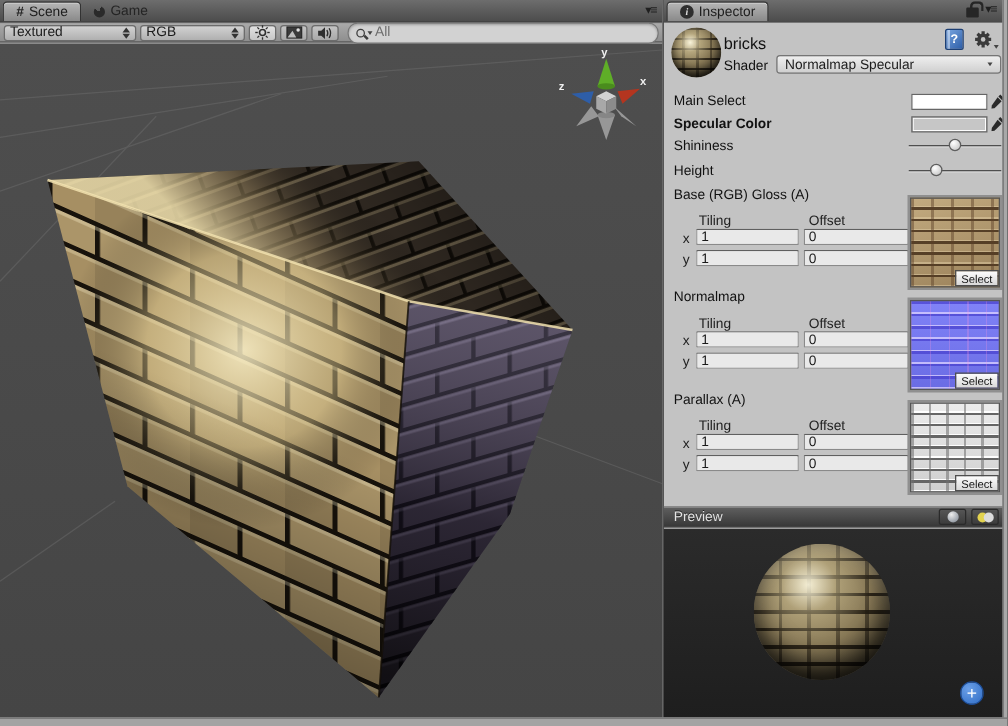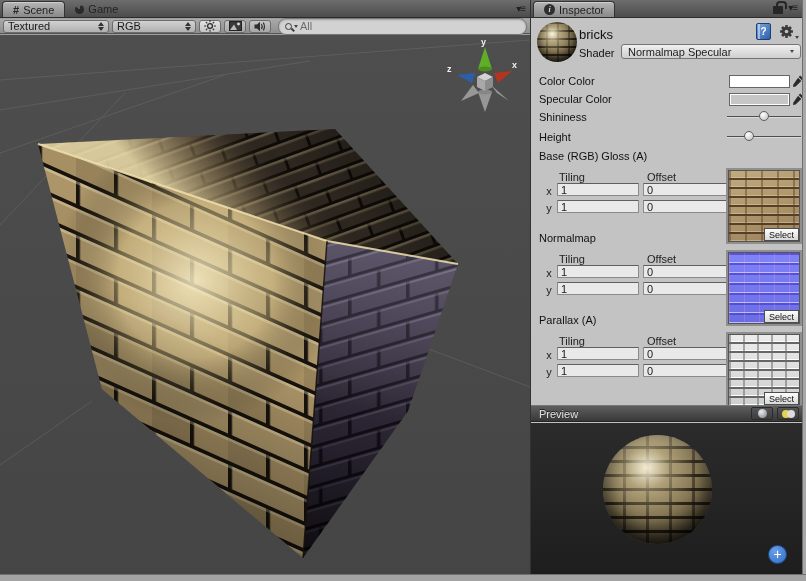--- a/index.html
+++ b/index.html
@@ -105,21 +105,21 @@
   .slider .track { position:absolute; left:0; right:0; top:6px; height:1px; background:#4e4e4e; box-shadow:0 1px 0 rgba(255,255,255,.4); }
   .slider .handle { position:absolute; top:1px; width:10px; height:10px; border-radius:50%;
     background:radial-gradient(circle at 35% 30%, #ffffff, #bdbdbd); border:1px solid #5e5e5e; transform:translateX(-50%); }
   
   .map-section { position:absolute; left:0; width:272px; height:80px; }
   .map-label { position:absolute; left:8px; top:0; color:#111; }
   .hdr { position:absolute; top:21px; color:#222; }
   .rowlab { position:absolute; width:10px; text-align:center; color:#222; }
   .tfield { position:absolute; height:13px; border:1px solid #8a8a8a; border-top-color:#5f5f5f;
     background:#e9e9e9; font:11px "Liberation Sans",sans-serif; color:#1a1a1a; padding:0 3px; border-radius:1px; }
-  .thumb { position:absolute; left:197px; top:20px; width:72px; height:72px;
+  .thumb { position:absolute; left:197px; top:8px; width:72px; height:72px;
     border:1px solid #555; box-shadow:0 0 0 2px #8f8f8f;padding-left:48px; }
   .select-btn { position:absolute; right:0; bottom:0; height:13px; padding:0 4px;
     background:linear-gradient(#fdfdfd,#d8d8d8); border:1px solid #4e4e4e; font-size:9px; color:#111;
     display:flex; align-items:center; }
   .tex-diffuse {
     background-color:#b49a6f;
     background-image:
       repeating-linear-gradient(90deg, rgba(90,62,38,.45) 0 2px, transparent 2px 16px),
       repeating-linear-gradient(0deg, rgba(225,205,165,.5) 0 1px, transparent 1px 7px, rgba(70,48,26,.85) 7px 9px),
       linear-gradient(160deg,#c3ab80,#9a815a);
@@ -362,28 +362,28 @@
             <line x1="1" y1="7" x2="13" y2="7"></line>
           <line x1="2.8" y1="2.8" x2="11.2" y2="11.2"></line>
             <line x1="2.8" y1="11.2" x2="11.2" y2="2.8"></line>
         </g>
         <circle cx="7" cy="7" r="4.4" fill="#3a3a3a"></circle>
         <circle cx="7" cy="7" r="1.7" fill="#c3c3c3"></circle>
       </svg>
       <span class="mini-dn" style="margin-left:1px;"></span>
     </div>
 
-    <div class="ins-label" style="top:75px;">Color Color</div>
+    <div class="ins-label" style="top:75px;">Main Select</div>
     <div class="swatch" style="top:75px; background:#ffffff;"></div>
     <svg class="dropper" style="top:75px;" viewBox="0 0 11 12">
       <path d="M7.2 0.6 L10.4 3.8 L8.9 5.3 L5.7 2.1 Z" fill="#2a2a2a"></path>
       <path d="M5.1 2.7 L8.3 5.9 L2.6 11.6 L0 12 L0.4 9.4 Z" fill="#2a2a2a"></path>
     </svg>
 
-    <div class="ins-label" style="top:93px;">Specular Color</div>
+    <div class="ins-label" style="top:93px;font-weight:bold;">Specular Color</div>
     <div class="swatch" style="top:93px; background:#c6c6c6;"></div>
     <svg class="dropper" style="top:93px;" viewBox="0 0 11 12">
       <path d="M7.2 0.6 L10.4 3.8 L8.9 5.3 L5.7 2.1 Z" fill="#2a2a2a"></path>
       <path d="M5.1 2.7 L8.3 5.9 L2.6 11.6 L0 12 L0.4 9.4 Z" fill="#2a2a2a"></path>
     </svg>
 
     <div class="ins-label" style="top:111px;">Shininess</div>
     <div class="slider" style="top:110px;">
       <div class="track"></div>
       <div class="handle" style="left: 50%;"></div>

